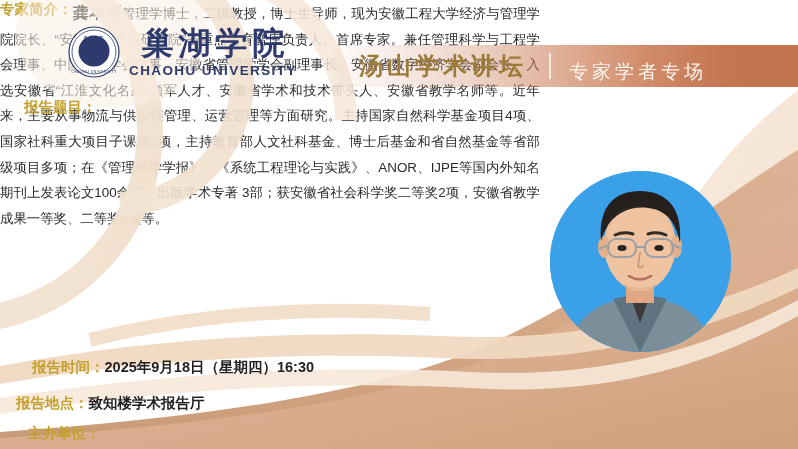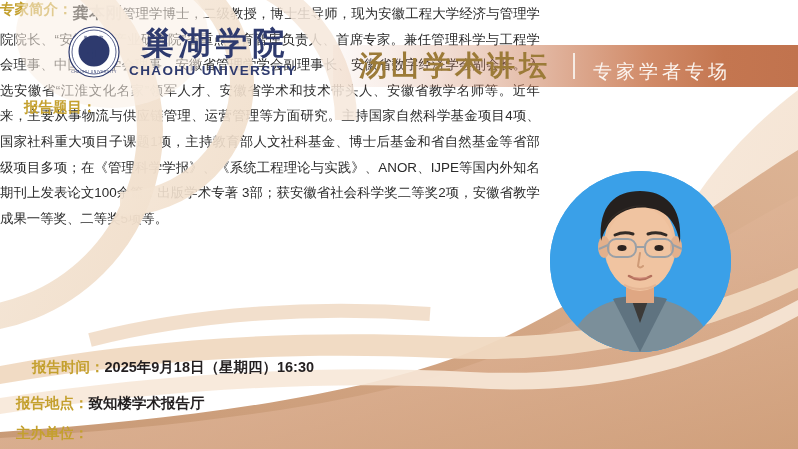--- a/index.html
+++ b/index.html
@@ -83,21 +83,21 @@
        rgba(202,122,83,0.32) 30%,
        rgba(202,122,83,0.62) 50%,
        rgba(202,122,83,0.88) 68%,
        rgba(196,118,80,1) 84%,
        rgba(193,115,78,1) 100%);
     display: flex;
     align-items: center;
   }
   .ribbon-main {
     font-family: "DejaVu Sans", "Liberation Sans", sans-serif;
-    font-size: 28px;
+    font-size: 24px;
     font-weight: 700;
     color: #9c7b38;
     letter-spacing: 4px;
     margin-left: 26px;
     white-space: nowrap;
   }
   .ribbon-div {
     width: 2px;
     height: 26px;
     background: #f6ece4;
@@ -130,21 +130,21 @@
   .value {
     color: #231f20;
     font-size: 14.5px;
     font-weight: 700;
     white-space: nowrap;
   }
 
   .row-title { left: 24px; top: 98px; }
   .row-time  { left: 32px; top: 358px; }
   .row-place { left: 16px; top: 394px; justify-content: flex-end; }
-  .row-host  { left: 16px; top: 424px; }
+  .row-host  { left: 28px; top: 424px; }
 
   
   .row-bio { left: 16px; top: 134px; width: 540px; display: block; }
   .bio-label {
     float: left;
     color: #c4a02e;
     font-size: 14.5px;
     font-weight: 700;
     white-space: nowrap;
     margin-right: 0;

